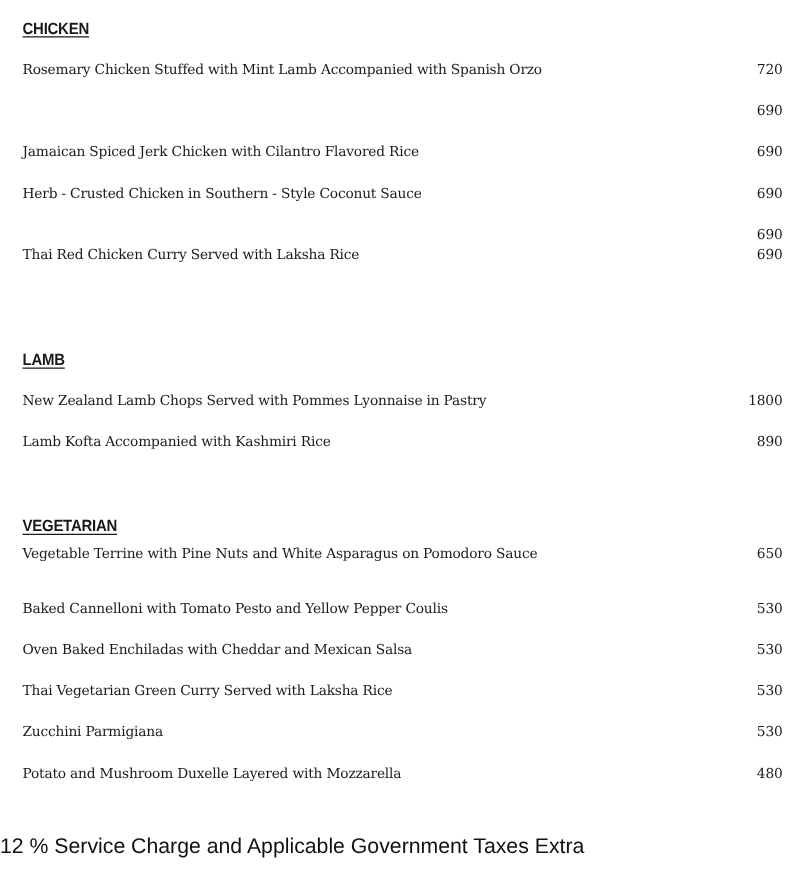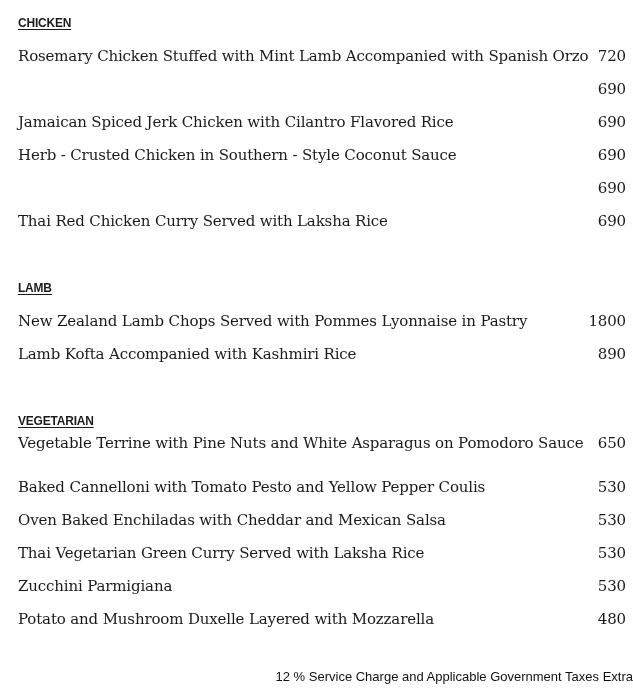--- a/index.html
+++ b/index.html
@@ -32,21 +32,21 @@
       transform: scaleX(0.92);
       transform-origin: left center;
       line-height: 16px;
     }
     .item {
       position: absolute;
       left: 0;
       width: 608px;
       height: 20px;
       font-family: "DejaVu Serif", serif;
-      font-size: 15px;
+      font-size: 11px;
       line-height: 20px;
       letter-spacing: -0.15px;
     }
     .item-name {
       position: absolute;
       left: 0;
       top: 0;
       white-space: nowrap;
     }
     .item-price {
@@ -54,23 +54,23 @@
       right: 0;
       top: 0;
       text-align: right;
       white-space: nowrap;
     }
     .footer-note {
       position: absolute;
       left: 0;
       width: 633px;
       top: 669px;
-      text-align: right;
+      text-align: left;
       font-family: "Liberation Sans", sans-serif;
-      font-size: 13px;
+      font-size: 17px;
       line-height: 16px;
       color: #111;
     }
   </style>
 </head>
 <body>
 
 <div class="menu">
 
   <div class="section-title" style="top:15px;">CHICKEN</div>
@@ -86,21 +86,21 @@
     <span class="item-name">Jamaican Spiced Jerk Chicken with Cilantro Flavored Rice</span>
     <span class="item-price">690</span>
   </div>
   <div class="item" style="top:145px;">
     <span class="item-name">Herb - Crusted Chicken in Southern - Style Coconut Sauce</span>
     <span class="item-price">690</span>
   </div>
   <div class="item" style="top:178px;">
     <span class="item-price">690</span>
   </div>
-  <div class="item" style="top:211px;text-decoration:underline;">
+  <div class="item" style="top:194px;text-decoration:underline;">
     <span class="item-name">Thai Red Chicken Curry Served with Laksha Rice</span>
     <span class="item-price">690</span>
   </div>
 
   <div class="section-title" style="top:280px;">LAMB</div>
 
   <div class="item" style="top:311px;">
     <span class="item-name">New Zealand Lamb Chops Served with Pommes Lyonnaise in Pastry</span>
     <span class="item-price">1800</span>
   </div>

